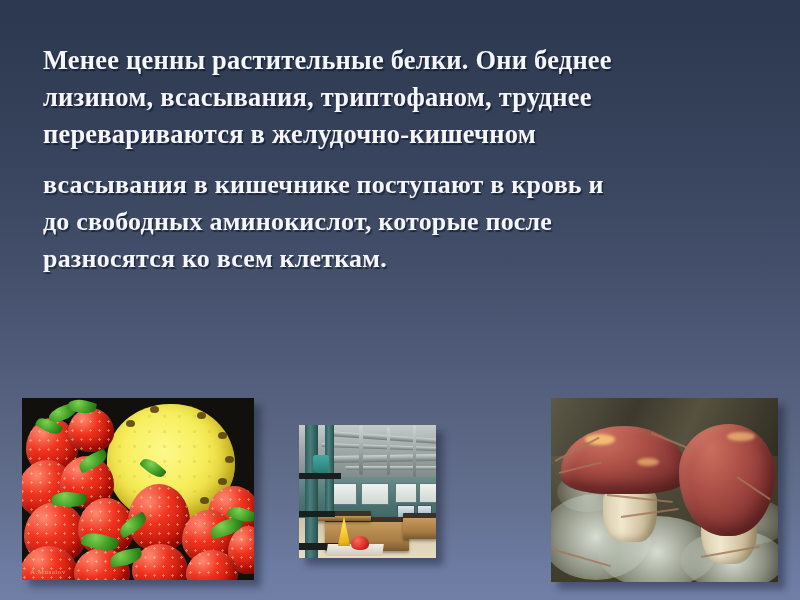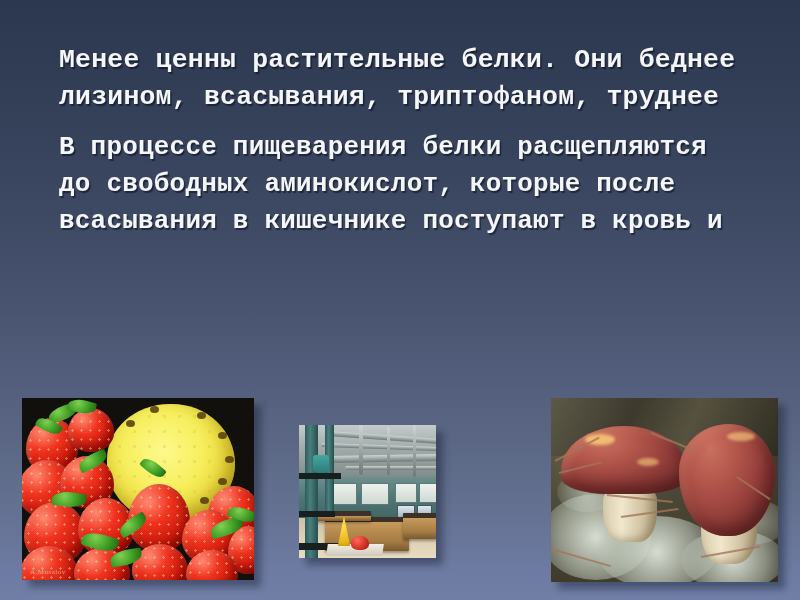--- a/index.html
+++ b/index.html
@@ -21,24 +21,23 @@
         #56627f 68%,
         #63708f 84%,
         #6e7ca4 96%,
         #717fa6 100%);
     font-family: "Liberation Serif", "DejaVu Serif", serif;
   }
 
   
   #text-block {
     position: absolute;
-    left: 59px;
+    left: 43px;
     top: 42px;
     width: 700px;
-    font-family: Liberation Mono, monospace;
   }
   .para {
     color: #f4f6fa;
     font-weight: bold;
     font-size: 26.5px;
     line-height: 37px;
     letter-spacing: 0.2px;
     text-shadow: 1.5px 1.5px 1px rgba(8,12,24,0.55);
     margin: 0;
   }
@@ -248,26 +247,27 @@
 </head>
 <body>
 
 <div id="slide">
 
   <div id="text-block">
 
     <p class="para p1">
       <span class="ln nosel">Менее ценны растительные белки. Они беднее</span>
       <span class="ln nosel">лизином, всасывания, триптофаном, труднее</span>
+      <span class="ln nosel">перевариваются в желудочно-кишечном</span>
     </p>
 
     <p class="para p2">
-      <span class="ln nosel">В процессе пищеварения белки расщепляются</span>
+      <span class="ln nosel">всасывания в кишечнике поступают в кровь и</span>
       <span class="ln nosel">до свободных аминокислот, которые после</span>
-      <span class="ln nosel">всасывания в кишечнике поступают в кровь и</span>
+      <span class="ln nosel">разносятся ко всем клеткам.</span>
     </p>
   </div>
 
   <div class="photo" id="photo-fruit">
     <div class="canvasbox">
 
       <div id="pine"></div>
       <div class="pine-eye" style="left:175px; top:14px;"></div>
       <div class="pine-eye" style="left:196px; top:34px;"></div>
       <div class="pine-eye" style="left:203px; top:58px;"></div>

